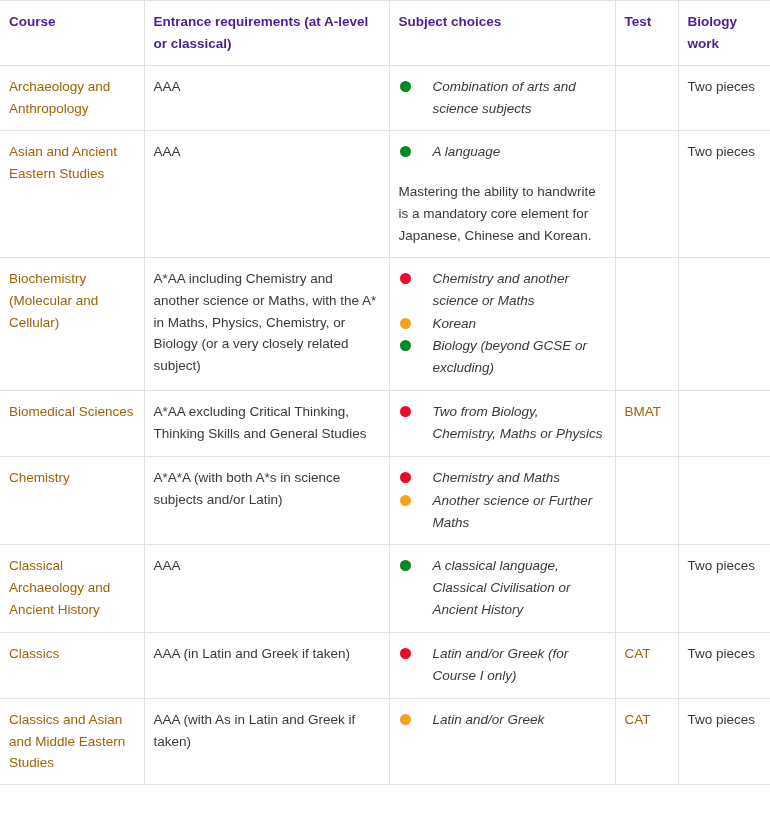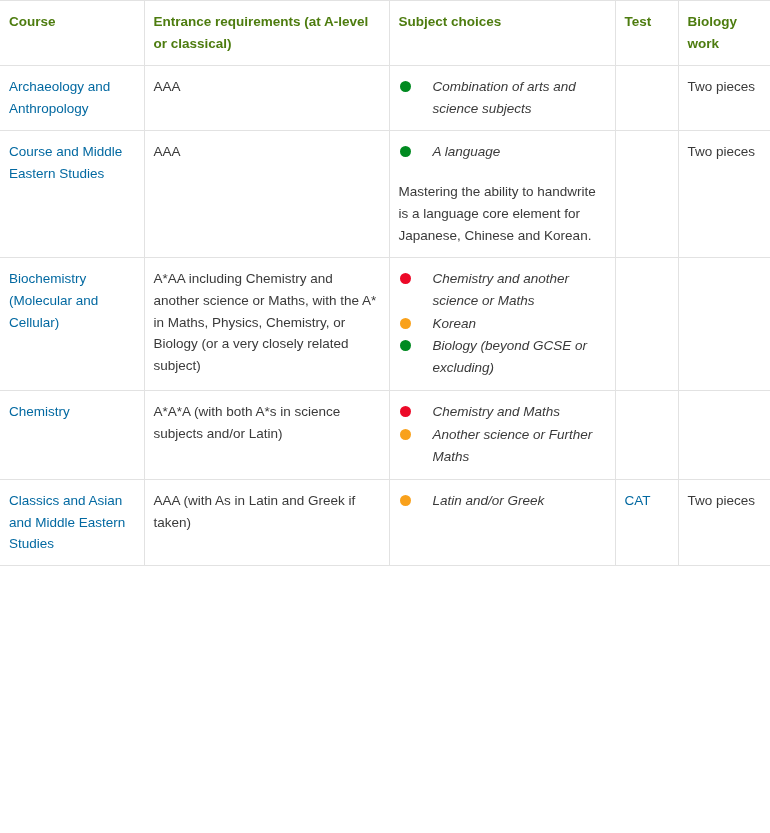--- a/index.html
+++ b/index.html
@@ -39,34 +39,34 @@
   table.course-table td:first-child {
     border-left: none;
   }
   table.course-table th:last-child,
   table.course-table td:last-child {
     border-right: none;
   }
 
   table.course-table th {
     font-weight: bold;
-    color: #4d7c0f;
+    color: #4c1d95;
     text-align: left;
     font-size: 13.5px;
   }
 
   
   col.c-course   { width: 144px; }
   col.c-entry    { width: 245px; }
   col.c-subject  { width: 226px; }
   col.c-test     { width: 63px;  }
   col.c-written  { width: 92px;  }
 
   a.course-link {
-    color: #0369a1;
+    color: #a16207;
     text-decoration: none;
   }
 
   .plain { color: #3a3a3a; margin-left: 19px; }
 
   ul.choices {
     list-style: none;
     margin: 0;
     padding: 0;
     font-style: italic;
@@ -124,57 +124,90 @@
         <td class="plain">AAA</td>
         <td class="plain">
           <ul class="choices">
             <li><span class="dot dot-green"></span><span>Combination of arts and science subjects</span></li>
           </ul>
         </td>
         <td></td>
         <td class="plain">Two pieces</td>
       </tr>
       <tr>
-        <td><a class="course-link" href="#">Course and Middle Eastern Studies</a></td>
+        <td><a class="course-link" href="#">Asian and Ancient Eastern Studies</a></td>
         <td class="plain">AAA</td>
         <td class="plain tall-pad">
           <ul class="choices">
             <li><span class="dot dot-green"></span><span>A language</span></li>
           </ul>
-          <p class="note">Mastering the ability to handwrite is a language core element for Japanese, Chinese and Korean.</p>
+          <p class="note">Mastering the ability to handwrite is a mandatory core element for Japanese, Chinese and Korean.</p>
         </td>
         <td></td>
         <td class="plain">Two pieces</td>
       </tr>
       <tr>
         <td><a class="course-link" href="#">Biochemistry (Molecular and Cellular)</a></td>
         <td class="plain">A*AA including Chemistry and another science or Maths, with the A* in Maths, Physics, Chemistry, or Biology (or a very closely related subject)</td>
         <td class="plain">
           <ul class="choices">
             <li><span class="dot dot-red"></span><span>Chemistry and another science or Maths</span></li>
             <li><span class="dot dot-amber"></span><span>Korean</span></li>
             <li><span class="dot dot-green"></span><span>Biology (beyond GCSE or excluding)</span></li>
           </ul>
         </td>
         <td></td>
         <td class="plain"></td>
       </tr>
       <tr>
+        <td><a class="course-link" href="#">Biomedical Sciences</a></td>
+        <td class="plain">A*AA excluding Critical Thinking, Thinking Skills and General Studies</td>
+        <td class="plain">
+          <ul class="choices">
+            <li><span class="dot dot-red"></span><span>Two from Biology, Chemistry, Maths or Physics</span></li>
+          </ul>
+        </td>
+        <td><a class="course-link" href="#">BMAT</a></td>
+        <td class="plain"></td>
+      </tr>
+      <tr>
         <td><a class="course-link" href="#">Chemistry</a></td>
         <td class="plain">A*A*A (with both A*s in science subjects and/or Latin)</td>
         <td class="plain">
           <ul class="choices">
             <li><span class="dot dot-red"></span><span>Chemistry and Maths</span></li>
             <li><span class="dot dot-amber"></span><span>Another science or Further Maths</span></li>
           </ul>
         </td>
         <td></td>
         <td class="plain"></td>
       </tr>
       <tr>
+        <td><a class="course-link" href="#">Classical Archaeology and Ancient History</a></td>
+        <td class="plain">AAA</td>
+        <td class="plain">
+          <ul class="choices">
+            <li><span class="dot dot-green"></span><span>A classical language, Classical Civilisation or Ancient History</span></li>
+          </ul>
+        </td>
+        <td></td>
+        <td class="plain">Two pieces</td>
+      </tr>
+      <tr>
+        <td><a class="course-link" href="#">Classics</a></td>
+        <td class="plain">AAA (in Latin and Greek if taken)</td>
+        <td class="plain">
+          <ul class="choices">
+            <li><span class="dot dot-red"></span><span>Latin and/or Greek (for Course I only)</span></li>
+          </ul>
+        </td>
+        <td><a class="course-link" href="#">CAT</a></td>
+        <td class="plain">Two pieces</td>
+      </tr>
+      <tr>
         <td><a class="course-link" href="#">Classics and Asian and Middle Eastern Studies</a></td>
         <td class="plain">AAA (with As in Latin and Greek if taken)</td>
         <td class="plain">
           <ul class="choices">
             <li><span class="dot dot-amber"></span><span>Latin and/or Greek</span></li>
           </ul>
         </td>
         <td><a class="course-link" href="#">CAT</a></td>
         <td class="plain">Two pieces</td>
       </tr>

